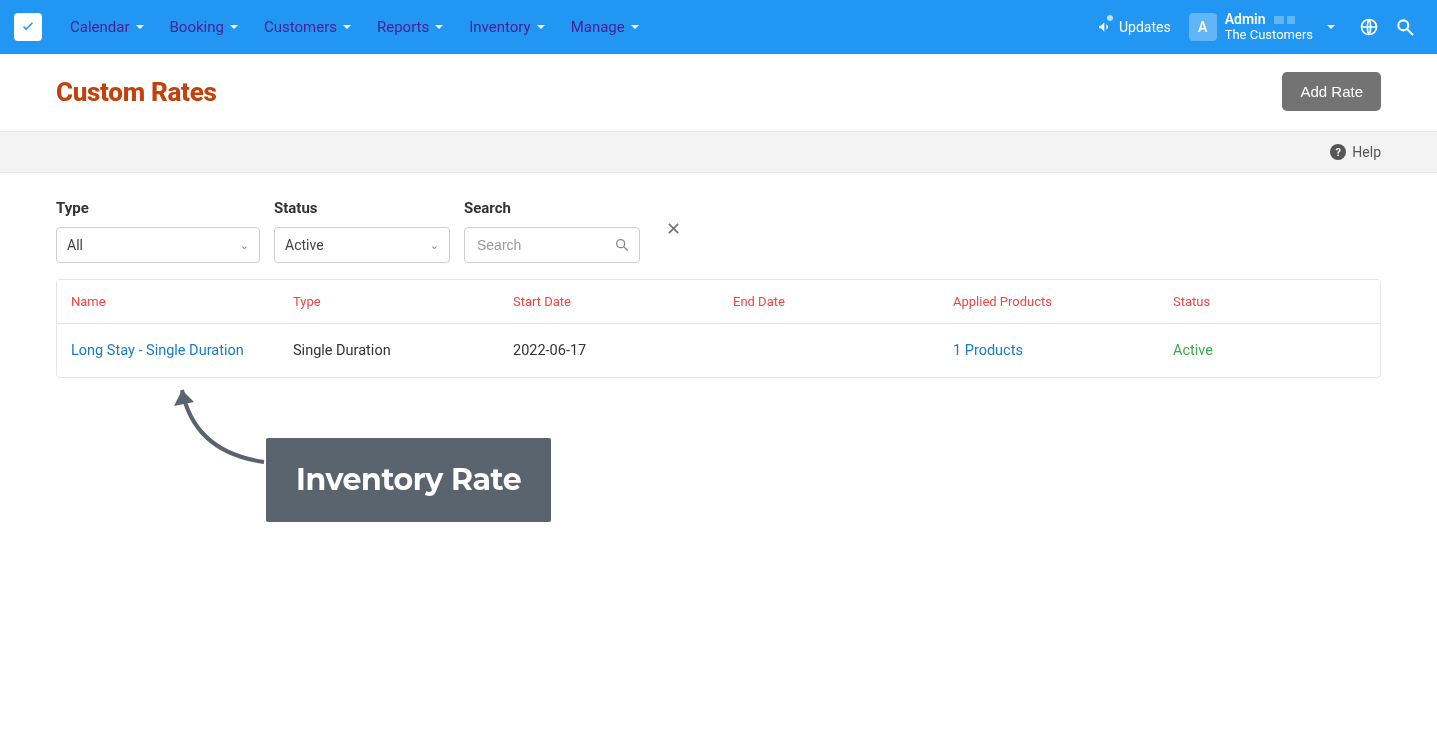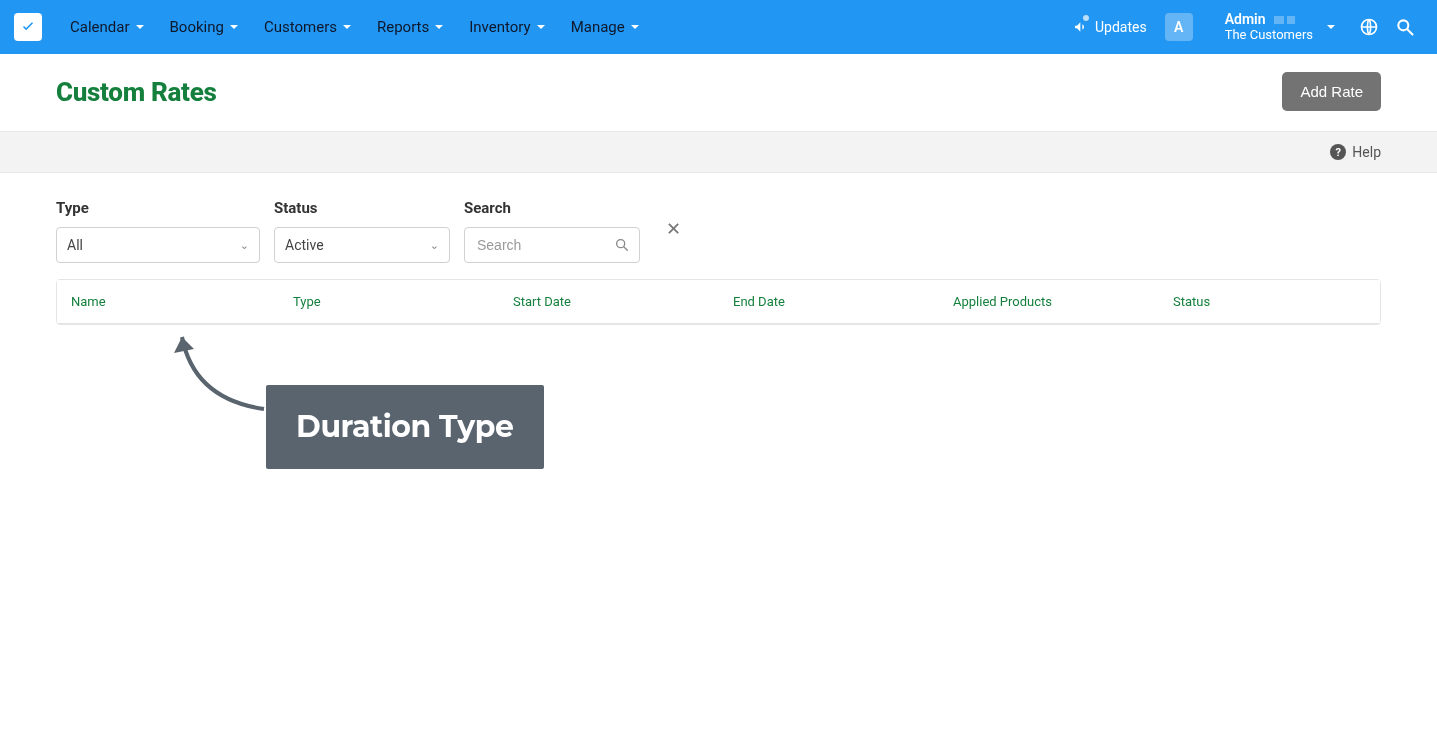--- a/index.html
+++ b/index.html
@@ -3,40 +3,40 @@
 <meta charset="utf-8">
 <style>
   * { box-sizing: border-box; margin: 0; padding: 0; }
   body { font-family: -apple-system, BlinkMacSystemFont, "Segoe UI", Roboto, "Helvetica Neue", Arial, sans-serif; font-size: 14px; color: #333; background: #fff; width: 1437px; }
   
   
   .topnav { background: #2196f3; height: 54px; display: flex; align-items: center; padding: 0 14px; color: #fff; }
   .logo-box { width: 28px; height: 28px; background: #fff; border-radius: 4px; display: flex; align-items: center; justify-content: center; margin-right: 18px; }
   .logo-box svg { width: 18px; height: 18px; }
   .nav-items { display: flex; gap: 6px; }
-  .nav-item { color: #0f172a; padding: 8px 10px; cursor: pointer; display: flex; align-items: center; gap: 6px; font-size: 15px; }
+  .nav-item { color: #4c1d95; padding: 8px 10px; cursor: pointer; display: flex; align-items: center; gap: 6px; font-size: 15px; }
   .caret { width: 0; height: 0; border-left: 4px solid transparent; border-right: 4px solid transparent; border-top: 4px solid #fff; display: inline-block; }
   .nav-spacer { flex: 1; }
   .updates { display: flex; align-items: center; gap: 6px; cursor: pointer; position: relative; margin-right: 18px; }
   .updates .dot { position: absolute; top: -4px; left: 10px; width: 6px; height: 6px; background: #bbdefb; border-radius: 50%; }
   .avatar-badge { width: 28px; height: 28px; background: #64b5f6; border-radius: 4px; display: flex; align-items: center; justify-content: center; font-weight: 600; margin-right: 8px; font-size: 14px; color:#fff;}
   .user-block { display: flex; align-items: center; cursor: pointer; margin-right: 16px; }
-  .user-text { display: flex; flex-direction: column; line-height: 1.15; margin-left: 24px; }
+  .user-text { display: flex; flex-direction: column; line-height: 1.15; }
   .user-name-row { display:flex; align-items:center; gap:4px;}
   .user-name { font-weight: 600; font-size: 14px; }
   .mini-bars { display:flex; gap:3px; margin-left:4px;}
   .mini-bar { width:10px; height:8px; background:#64b5f6; }
   .mini-bar.sq { width:8px;}
   .user-sub { font-size: 13px; }
   .user-caret { margin-left: 14px; }
   .icon-btn { width: 36px; height: 36px; display: flex; align-items: center; justify-content: center; cursor: pointer; }
   
   
   .page-header { padding: 18px 56px 20px 56px; display: flex; align-items: center; }
-  .page-title { font-size: 26px; font-weight: 800; color: #15803d; letter-spacing: -0.3px;}
+  .page-title { font-size: 26px; font-weight: 800; color: #c2410c; letter-spacing: -0.3px;}
   .header-spacer { flex: 1; }
   .btn-primary { background: #737373; color: #fff; border: none; border-radius: 5px; padding: 11px 18px; font-size: 15px; cursor: pointer; font-weight:500;}
   
   
   .help-strip { background: #f3f3f3; border-top: 1px solid #e8e8e8; border-bottom: 1px solid #e8e8e8; height: 42px; display: flex; align-items: center; justify-content: flex-end; padding: 0 56px; }
   .help-link { display: flex; align-items: center; gap: 6px; color: #555; cursor: pointer; font-size: 14px;}
   .help-circ { width:16px; height:16px; border-radius:50%; background:#555; color:#fff; display:flex; align-items:center; justify-content:center; font-size:11px; font-weight:700;}
   
   
   .filters { display: flex; gap: 14px; padding: 26px 56px 16px 56px; align-items: flex-end; }
@@ -46,21 +46,21 @@
   .select .sel-caret { position:absolute; right:10px; top:50%; transform:translateY(-50%); color:#888; font-size:11px;}
   .search-wrap { position: relative; }
   .search-input { border: 1px solid #d0d0d0; border-radius: 4px; height: 36px; padding: 0 34px 0 12px; font-size: 14px; width: 176px; }
   .search-input::placeholder { color: #9a9a9a; }
   .search-ico { position: absolute; right: 10px; top: 50%; transform: translateY(-50%); color: #888; }
   .clear-x { color: #777; font-size: 18px; cursor: pointer; padding: 0 6px; align-self:center; margin-bottom:6px; margin-left:6px;}
   
   
   .tbl-wrap { margin: 0 56px; border: 1px solid #e5e5e5; border-radius: 4px; }
   table { width: 100%; border-collapse: collapse; }
-  thead th { text-align: left; font-weight: 400; font-size: 13px; color: #15803d; padding: 14px 14px; border-bottom: 1px solid #e5e5e5; background:#fff;}
+  thead th { text-align: left; font-weight: 400; font-size: 13px; color: #ef4444; padding: 14px 14px; border-bottom: 1px solid #e5e5e5; background:#fff;}
   tbody td { padding: 18px 14px; border-bottom: 1px solid #eee; font-size: 14.5px; vertical-align: middle; }
   tbody tr:last-child td { border-bottom: none; }
   .link { color: #1a7ac5; cursor: pointer; }
   .status-active { color: #3aa84d; }
   .col-name { width: 222px; }
   .col-type { width: 220px; }
   .col-start { width: 220px; }
   .col-end { width: 220px; }
   .col-prod { width: 220px; }
   
@@ -188,25 +188,33 @@
       <tr>
         <th class="col-name">Name</th>
         <th class="col-type">Type</th>
         <th class="col-start">Start Date</th>
         <th class="col-end">End Date</th>
         <th class="col-prod">Applied Products</th>
         <th>Status</th>
       </tr>
     </thead>
     <tbody>
+      <tr>
+        <td><span class="link">Long Stay - Single Duration</span></td>
+        <td>Single Duration</td>
+        <td>2022-06-17</td>
+        <td></td>
+        <td><span class="link">1 Products</span></td>
+        <td><span class="status-active">Active</span></td>
+      </tr>
     </tbody>
   </table>
 </div>
 
 <div class="callout-wrap">
   <svg class="arrow-svg" width="120" height="100" viewBox="0 0 120 100">
     <path d="M 18 8 Q 30 70, 100 80" fill="none" stroke="#59646e" stroke-width="4"></path>
     <path d="M 18 8 L 10 24 L 30 20 Z" fill="#59646e"></path>
   </svg>
   <div class="callout-box">
-    <div>Duration Type</div>
+    <div>Inventory Rate</div>
   </div>
 </div>
 
 </body></html>

